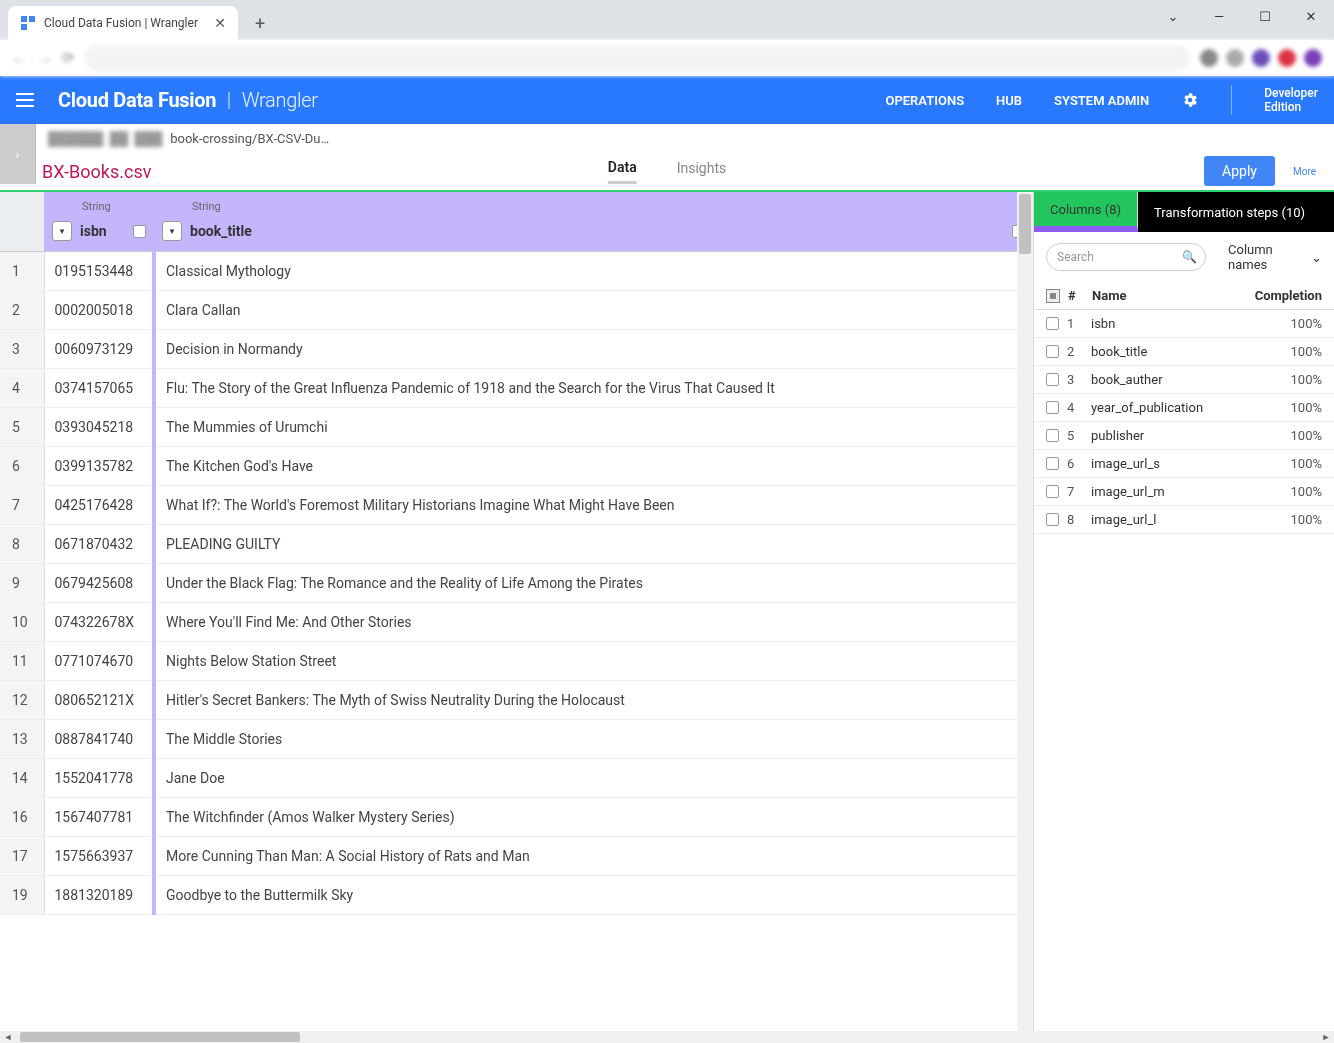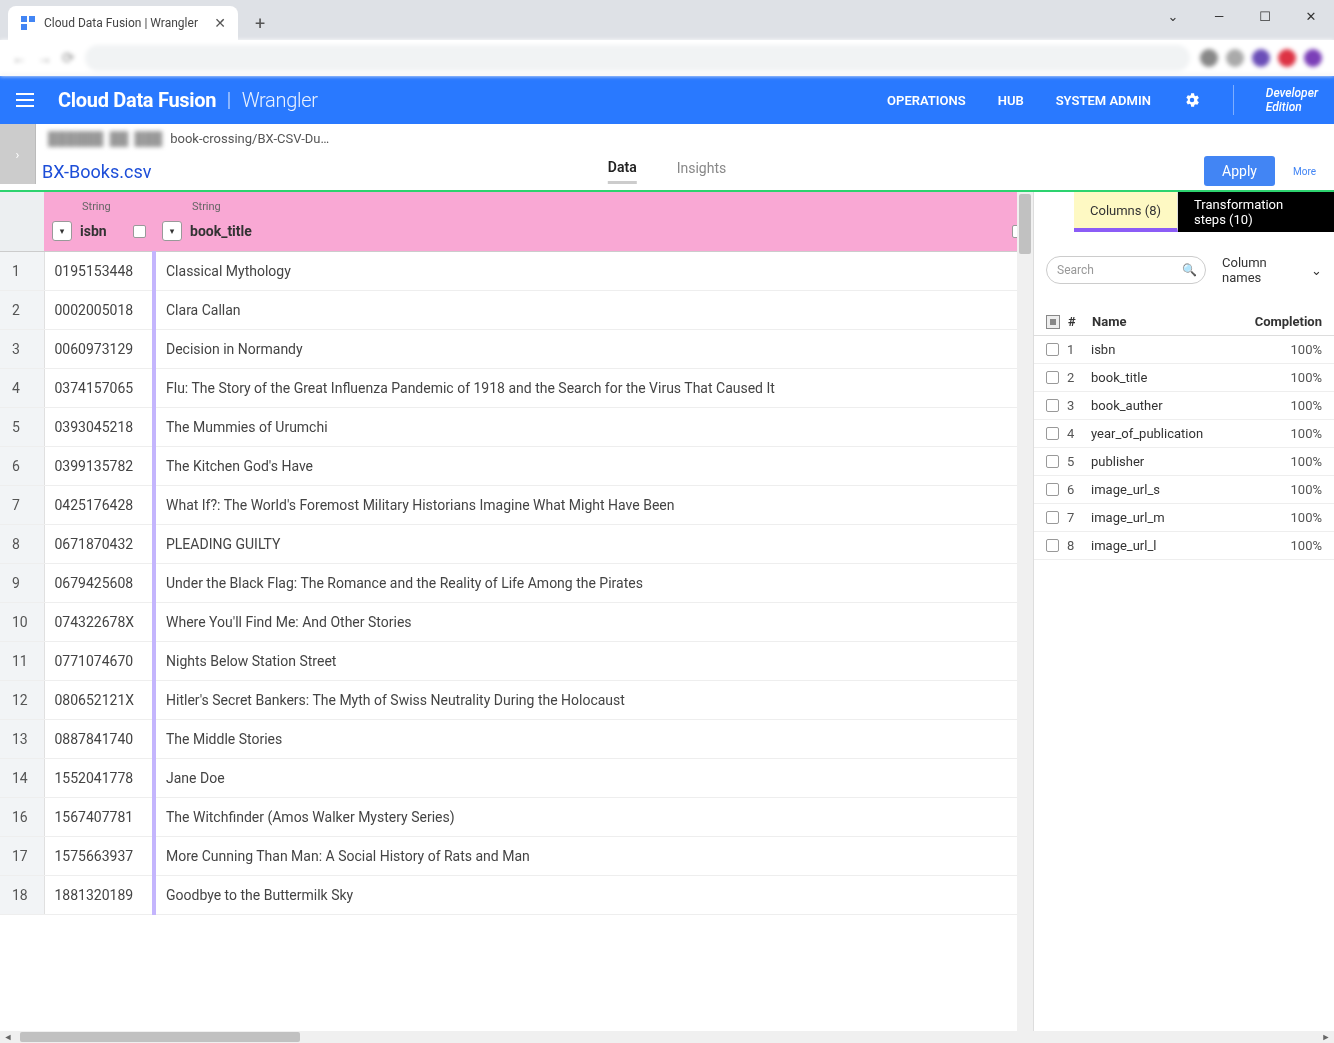--- a/index.html
+++ b/index.html
@@ -32,55 +32,55 @@
 .header-divider { width:1px; height:30px; background: rgba(255,255,255,0.4); }
 .dev-edition { font-size:12px; font-weight:500; line-height:1.2; }
 
 
 .breadcrumb-row { height:28px; display:flex; align-items:center; padding-left: 48px; font-size:13px; color:#555; position:relative; }
 .expand-handle { position:absolute; left:0; top:0; width:36px; height:60px; background:#ccc; display:flex; align-items:center; justify-content:center; color:#fff; cursor:pointer; border-right:1px solid #bbb;}
 .breadcrumb-blur { filter:blur(2px); color:#999; margin-right:8px; }
 .breadcrumb-crumb { color:#555; }
 
 .subheader { height: 40px; display:flex; align-items:center; border-bottom:2px solid #2dd36f; padding-left:36px; }
-.filename { font-size:18px; color:#1d4ed8; padding-left:6px; }
+.filename { font-size:18px; color:#be185d; padding-left:6px; }
 .tabs-center { position:absolute; left:50%; transform:translateX(-50%); display:flex; gap:40px; font-size:14px;align-items:center; }
 .tab-link { color:#888; cursor:pointer; padding-bottom:6px;}
 .tab-link.active { color:#222; font-weight:600; border-bottom: 3px solid #ccc; }
 .subheader-actions { margin-left:auto; padding-right:18px; display:flex; gap:18px; align-items:center; }
 .btn-apply { background:#4285f4; color:#fff; border:none; padding:7px 18px; border-radius:3px; font-size:14px; cursor:pointer; }
 .link-more { color:#4285f4; font-size:10px; cursor:pointer; }
 
 
 .main { display:flex; height: calc(1043px - 40px - 36px - 48px - 28px - 40px - 12px); }
 .data-panel { flex:1; overflow:auto; border-right:1px solid #ddd; position:relative;}
 .side-panel { width: 300px; display:flex; flex-direction:column; }
 
 
 .data-table { border-collapse:collapse; width:100%; font-size:14px; }
-.data-table thead th { background:#f9a8d4; text-align:left; font-weight:400; border-bottom:1px solid #ccc; }
+.data-table thead th { background:#c4b5fd; text-align:left; font-weight:400; border-bottom:1px solid #ccc; }
 .th-inner { padding:8px 8px 10px 8px; }
 .col-type { font-size:11px; color:#666; display:block; margin-bottom:8px; margin-left:30px; }
 .col-head-row { display:flex; align-items:center; gap:8px; }
 .dropdown-handle { width:20px; height:20px; border:1px solid #999; border-radius:3px; display:flex; align-items:center; justify-content:center; cursor:pointer; font-size:9px; color:#333; background:#fff;}
 .col-name { font-weight:700; color:#333; font-size:14px; }
 .checkbox { width:13px; height:13px; border:1px solid #999; border-radius:2px; cursor:pointer; display:inline-block; background:#fff;}
 .data-table th.rownum-head { width:44px; background:#eceff1;}
 .data-table td { padding: 11px 10px; border-bottom:1px solid #eee; color:#444; }
 .data-table td.rownum { background:#f2f4f6; color:#555; text-align:left; width:44px; padding-left:12px; border-right:1px solid #e0e0e0;}
 .data-table td.isbn { width:110px; border-right:4px solid #c4b5fd;}
 .data-scroll-v { position:absolute; right:0; top:0; width:16px; height:100%; background:#f0f0f0; }
 .data-scroll-v .thumb { width:12px; margin:2px; height:60px; background:#c1c1c1; border-radius:2px; }
 
 
 .side-tabs { display:flex; height:40px; }
 .side-tab { flex:0 0 auto; padding: 0 16px; display:flex; align-items:center; font-size:13px; cursor:pointer; }
-.side-tab.cols { background:#fef9c3; color:#333; border-bottom:4px solid #8b5cf6; border-right:1px solid #ddd;margin-left:40px;}
+.side-tab.cols { background:#22c55e; color:#333; border-bottom:6px solid #8b5cf6; border-right:1px solid #ddd;}
 .side-tab.trans { background:#000000; color:#fff; flex:1; }
-.side-search-row { padding:23px 12px; display:flex; align-items:center; gap:16px; }
+.side-search-row { padding:10px 12px; display:flex; align-items:center; gap:22px; }
 .side-search { flex:0 0 160px; border:1px solid #ccc; border-radius:14px; height:28px; display:flex; align-items:center; padding:0 10px; font-size:12px; color:#999; position:relative;}
 .side-search .mag { position:absolute; right:8px; color:#888; }
 .colnames-toggle { font-size:13px; color:#333; cursor:pointer; display:flex; align-items:center; gap:4px; }
 
 .col-list-head { display:flex; padding: 6px 12px; font-size:13px; font-weight:700; color:#333; border-bottom:1px solid #ddd; align-items:center; gap:8px;}
 .col-list-head .sel { width:14px; height:14px; border:1px solid #888; background:#eee; position:relative; cursor:pointer;}
 .col-list-head .sel::after{content:""; position:absolute; inset:3px; background:#888;}
 .col-list-head .num { width:16px; }
 .col-list-head .comp { margin-left:auto; }
 .col-row { display:flex; padding:6px 12px; font-size:13px; color:#333; border-bottom:1px solid #eee; align-items:center; gap:8px;}
@@ -141,21 +141,21 @@
     <span class="app-subtitle">Wrangler</span>
   </div>
   <div class="header-nav">
     <a>OPERATIONS</a>
     <a>HUB</a>
     <a>SYSTEM ADMIN</a>
     <svg class="gear-icon" viewBox="0 0 24 24" fill="#fff">
         <path d="M19.14 12.94a7 7 0 000-1.88l2.03-1.58-2-3.46-2.39.96a7 7 0 00-1.63-.94L14.8 3h-4l-.35 2.54a7 7 0 00-1.63.94l-2.39-.96-2 3.46 2.03 1.58a7 7 0 000 1.88L4.43 14.5l2 3.46 2.39-.96c.5.38 1.05.7 1.63.94L10.8 21h4l.35-2.54c.58-.24 1.13-.56 1.63-.94l2.39.96 2-3.46-2.03-1.58zM12 15a3 3 0 110-6 3 3 0 010 6z"></path>
       </svg>
     <div class="header-divider"></div>
-    <div class="dev-edition" style="white-space:pre-line;font-style:italic;">Developer
+    <div class="dev-edition" style="white-space:pre-line;">Developer
 Edition</div>
   </div>
 </div>
 
 <div class="breadcrumb-row">
   <div class="expand-handle">›</div>
   <span class="breadcrumb-blur">██████&nbsp;&nbsp;██&nbsp;&nbsp;███</span>
   <span class="breadcrumb-crumb">book-crossing/BX-CSV-Du…</span>
 </div>
 
@@ -274,21 +274,21 @@
             <td class="rownum">16</td>
             <td class="isbn">1567407781</td>
             <td>The Witchfinder (Amos Walker Mystery Series)</td>
           </tr>
           <tr>
             <td class="rownum">17</td>
             <td class="isbn">1575663937</td>
             <td>More Cunning Than Man: A Social History of Rats and Man</td>
           </tr>
           <tr>
-            <td class="rownum">18</td>
+            <td class="rownum">19</td>
             <td class="isbn">1881320189</td>
             <td>Goodbye to the Buttermilk Sky</td>
           </tr>
         </tbody>
     </table>
     <div class="data-scroll-v">
         <div class="thumb"></div>
       </div>
   </div>
 

